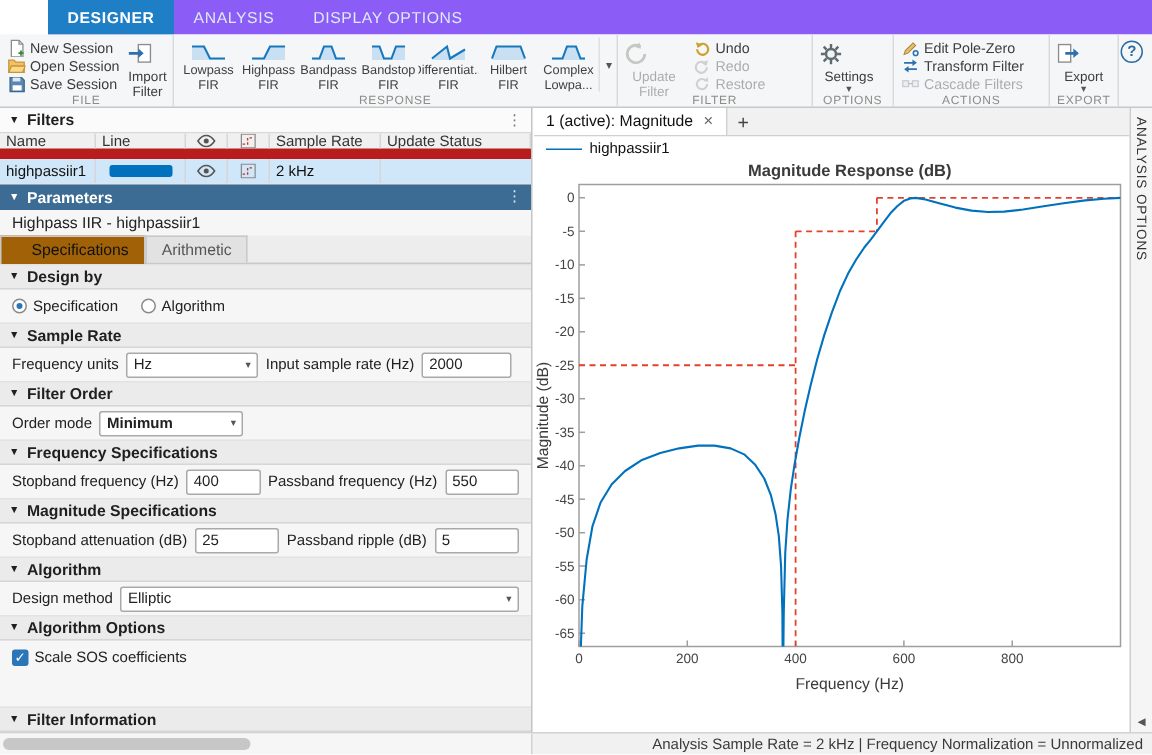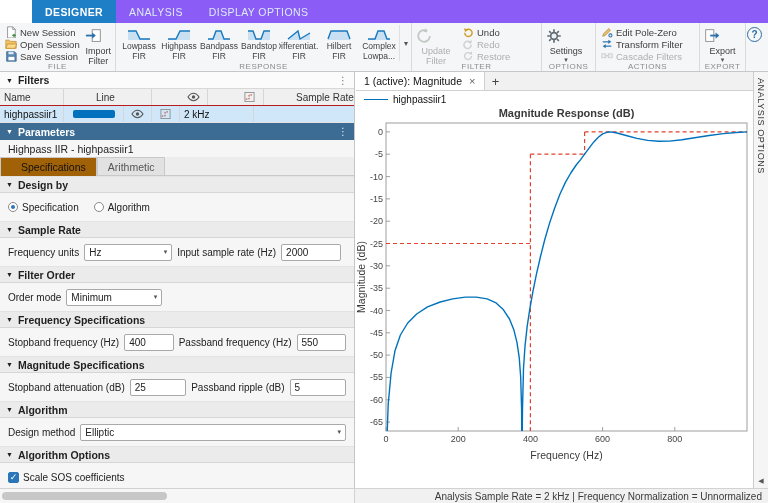--- a/index.html
+++ b/index.html
@@ -35,21 +35,21 @@
   .help-btn { position:absolute; top:27px; right:6px; width:15px; height:15px; border:1.5px solid #2c6ca5; border-radius:50%; color:#2c6ca5; font-size:10px; font-weight:bold; display:flex; align-items:center; justify-content:center; cursor:default; }
 
   
   .left-panel { position:absolute; top:72px; left:0; width:355px; bottom:15px; background:#f6f6f6; border-right:1px solid #c5c5c5; display:flex; flex-direction:column; overflow:hidden; }
   .panel-header { height:17px; flex:0 0 17px; background:#fbfbfb; border-bottom:1px solid #d8d8d8; display:flex; align-items:center; gap:5px; padding:0 6px; font-weight:bold; font-size:10.5px; color:#1f1f1f; }
   .panel-header.dark { background:#3c6c93; color:#fff; border-bottom:none; }
   .tri { font-size:7px; line-height:1; }
   .menu-dots { margin-left:auto; color:#777; font-size:10px; font-weight:normal; cursor:default; }
   .menu-dots.light { color:#dfe9f2; }
 
-  .ftable-head { height:17px; flex:0 0 17px; display:flex; background:#f0f0f0; border-bottom:1px solid #b91c1c; font-size:10px; color:#333;gap:28px; }
+  .ftable-head { height:17px; flex:0 0 17px; display:flex; background:#f0f0f0; border-bottom:7px solid #b91c1c; font-size:10px; color:#333; }
   .ftable-row { height:17px; flex:0 0 17px; display:flex; background:#fff; font-size:10px; color:#111; border-bottom:1px solid #e4e4e4; }
   .ftable-row.selected { background:#cfe7f8; }
   .fcell { border-right:1px solid #d6d6d6; height:100%; display:flex; align-items:center; padding:0 4px; overflow:hidden; white-space:nowrap; }
   .fcell.center { justify-content:center; }
   .fcell svg { width:13px; height:10px; display:block; }
   .line-swatch { width:42px; height:8px; border-radius:2px; }
 
   .subtitle { height:17px; flex:0 0 17px; display:flex; align-items:center; padding:0 8px; font-size:10.5px; color:#222; }
 
   .ptabs { height:19px; flex:0 0 19px; display:flex; background:#ededed; border-bottom:1px solid #c9c9c9; align-items:flex-end; }
@@ -435,21 +435,21 @@
           <div class="ctl-input" style="width: 60px;">
             <span class="val">2000</span>
           </div>
         </div>
         <div class="sec-h">
           <span class="tri">▼</span>
           <span>Filter Order</span>
         </div>
         <div class="sec-row">
           <span class="ctl-label">Order mode</span>
-          <div class="ctl-select" style="width: 96px;">
+          <div class="ctl-select" style="width: 96px; font-weight: bold;">
             <span class="val">Minimum</span>
             <span class="caret">▾</span>
           </div>
         </div>
         <div class="sec-h">
           <span class="tri">▼</span>
           <span>Frequency Specifications</span>
         </div>
         <div class="sec-row">
           <span class="ctl-label">Stopband frequency (Hz)</span>
@@ -488,20 +488,24 @@
         </div>
         <div class="sec-h">
           <span class="tri">▼</span>
           <span>Algorithm Options</span>
         </div>
         <div class="sec-row">
           <label class="cb-wrap">
             <span class="cb checked">✓</span>
             <span>Scale SOS coefficients</span>
           </label>
+        </div>
+        <div class="sec-h push">
+          <span class="tri">▼</span>
+          <span>Filter Information</span>
         </div>
       </div>
   </div>
 
   <div class="right-panel">
     <div class="fig-tabbar">
       <div class="fig-tab">
         <span>1 (active): Magnitude</span>
         <span class="fig-close">×</span>
       </div>

